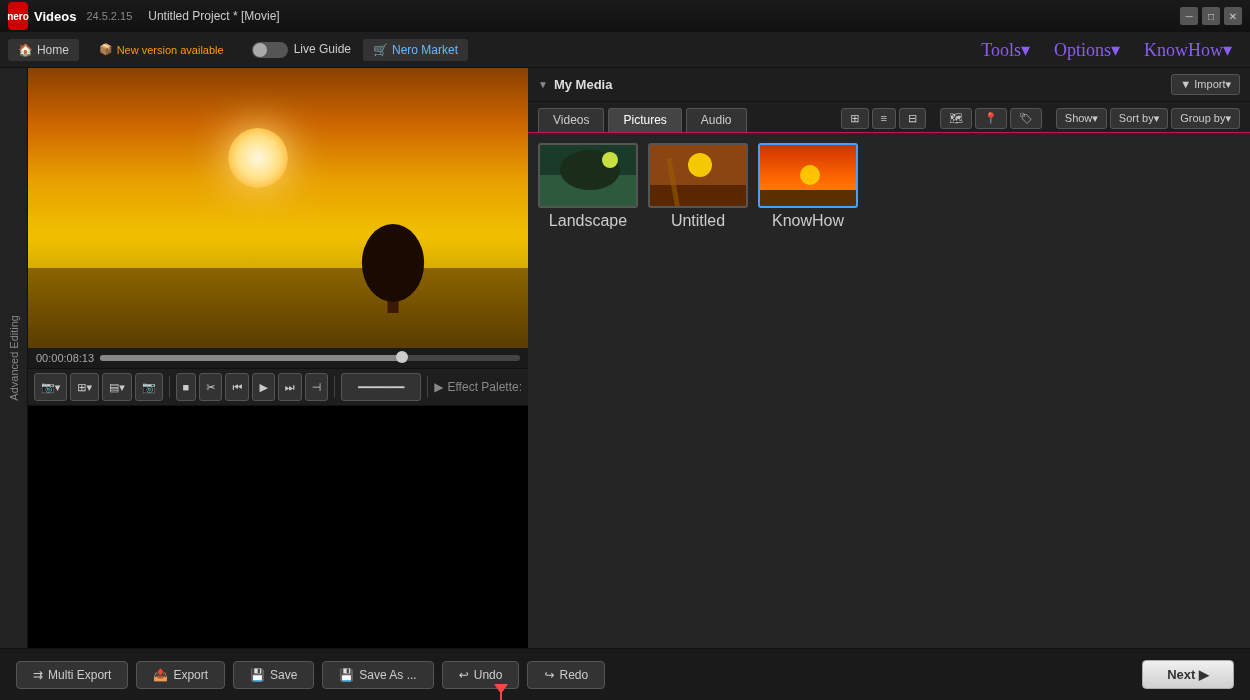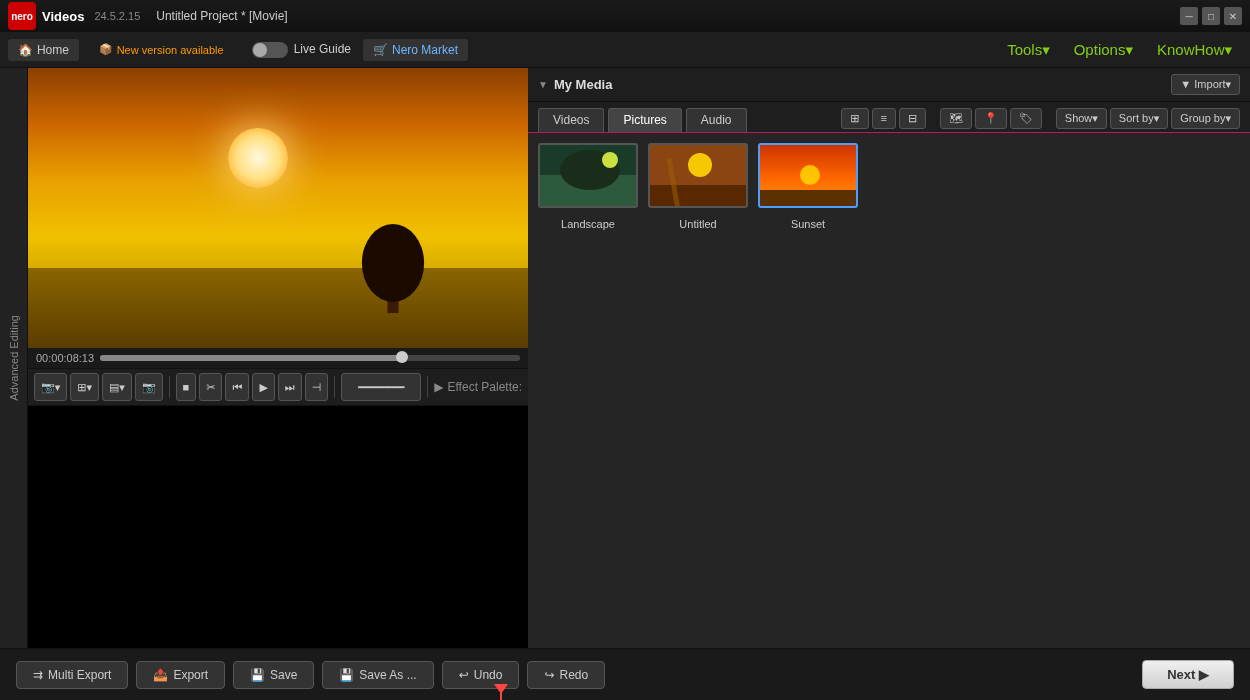--- a/index.html
+++ b/index.html
@@ -14,21 +14,21 @@
       padding: 0 8px;
       color: #ccc;
     }
     #app-logo {
       display: flex;
       align-items: center;
       gap: 6px;
       margin-right: 16px;
     }
     .logo-icon {
-      width: 28px; height: 28px;
+      width: 20px; height: 28px;
       background: #cc0000;
       border-radius: 4px;
       display: flex; align-items: center; justify-content: center;
       color: white; font-weight: bold; font-size: 10px;
     }
     .app-name { color: white; font-size: 13px; font-weight: bold; }
     .app-version { color: #888; font-size: 11px; margin-left: 4px; }
     #title-center {
       flex: 1;
       text-align: left;
@@ -91,22 +91,23 @@
       background: #aaa;
       border-radius: 50%;
       position: absolute;
       top: 1px; left: 1px;
     }
     .menu-spacer { flex: 1; }
     .menu-item {
       padding: 4px 10px;
       cursor: pointer;
       border-radius: 3px;
-      font-size: 15px;
-      color: #84cc16;
+      font-size: 18px;
+      color: #8b5cf6;
+      font-family: Liberation Serif, serif;
     }
     .nero-market {
       display: flex; align-items: center; gap: 4px;
       padding: 4px 10px;
       background: #333;
       border-radius: 3px;
       color: #6db6ff;
       cursor: pointer;
       font-size: 12px;
     }
@@ -297,23 +298,23 @@
       width: 100px; height: 65px;
       border: 2px solid #555;
       border-radius: 3px;
       overflow: hidden;
       position: relative;
     }
     .media-item.selected .media-thumbnail {
       border-color: #4a9eff;
     }
     .media-label {
-      font-size: 11px;
-      color: #ccc;
-      margin-top: 10px;
+      font-size: 16px;
+      color: #ccc;
+      margin-top: 4px;
     }
 
     
     .thumb-landscape { background: linear-gradient(135deg, #2d6a4f, #74c69d, #52b788); }
     .thumb-sunbeam { background: linear-gradient(135deg, #a0522d, #daa520, #ff8c00); }
     .thumb-sunset { background: linear-gradient(135deg, #8b0000, #cc5500, #ff8c00); }
     .thumb-winter { background: linear-gradient(135deg, #1a1a3e, #2d3a6b, #4a5591); }
 
     
     #timeline-area {
@@ -607,21 +608,21 @@
                 <stop offset="0%" stop-color="#cc3300"></stop>
                 <stop offset="50%" stop-color="#ff6600"></stop>
                 <stop offset="100%" stop-color="#ff9900"></stop>
               </linearGradient>
             </defs>
             <rect width="100" height="65" fill="url(#sunsetGrad)"></rect>
             <circle cx="50" cy="30" r="10" fill="#ffdd00" opacity="0.8"></circle>
             <rect y="45" width="100" height="20" fill="#5a3000"></rect>
           </svg>
         </div>
-        <div class="media-label">Sunset</div>
+        <div class="media-label">KnowHow</div>
       </div>
     </div>
   </div>
 
 </div>
 
 <div id="timeline-area">
   <div id="timeline-header">
     <div class="collapse-btn">❮❮</div>
     <div style="flex:1"></div>

